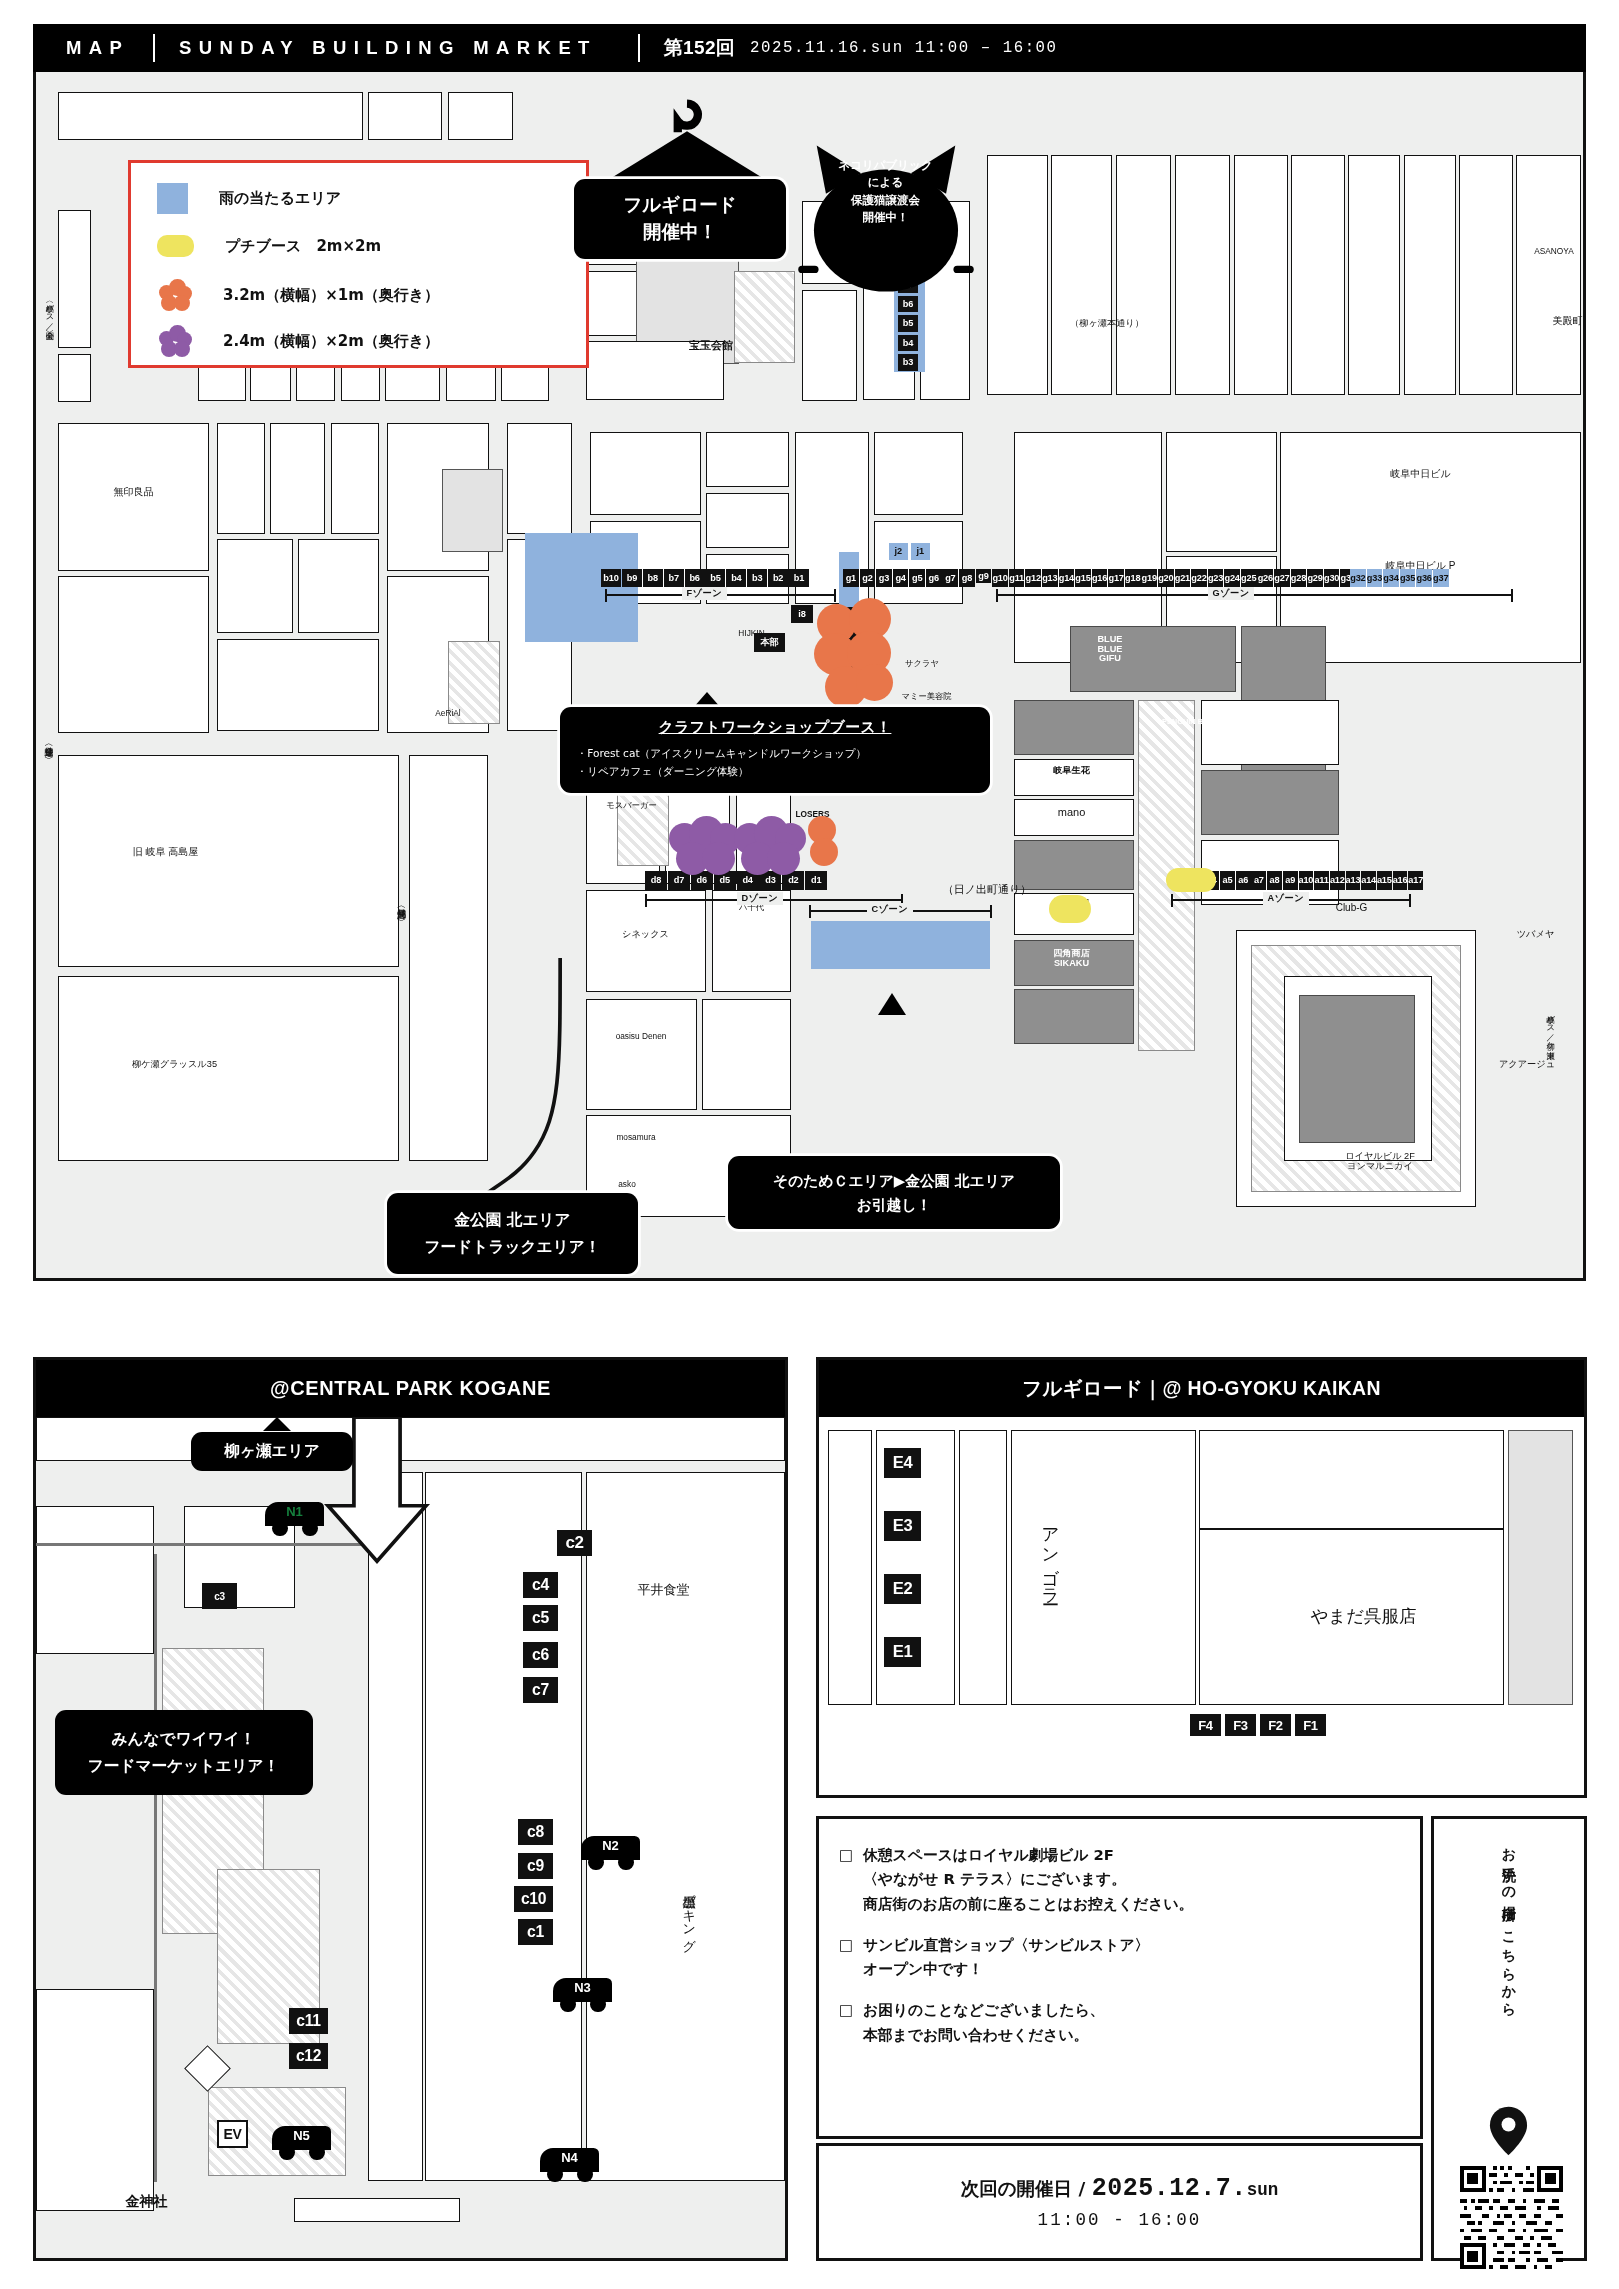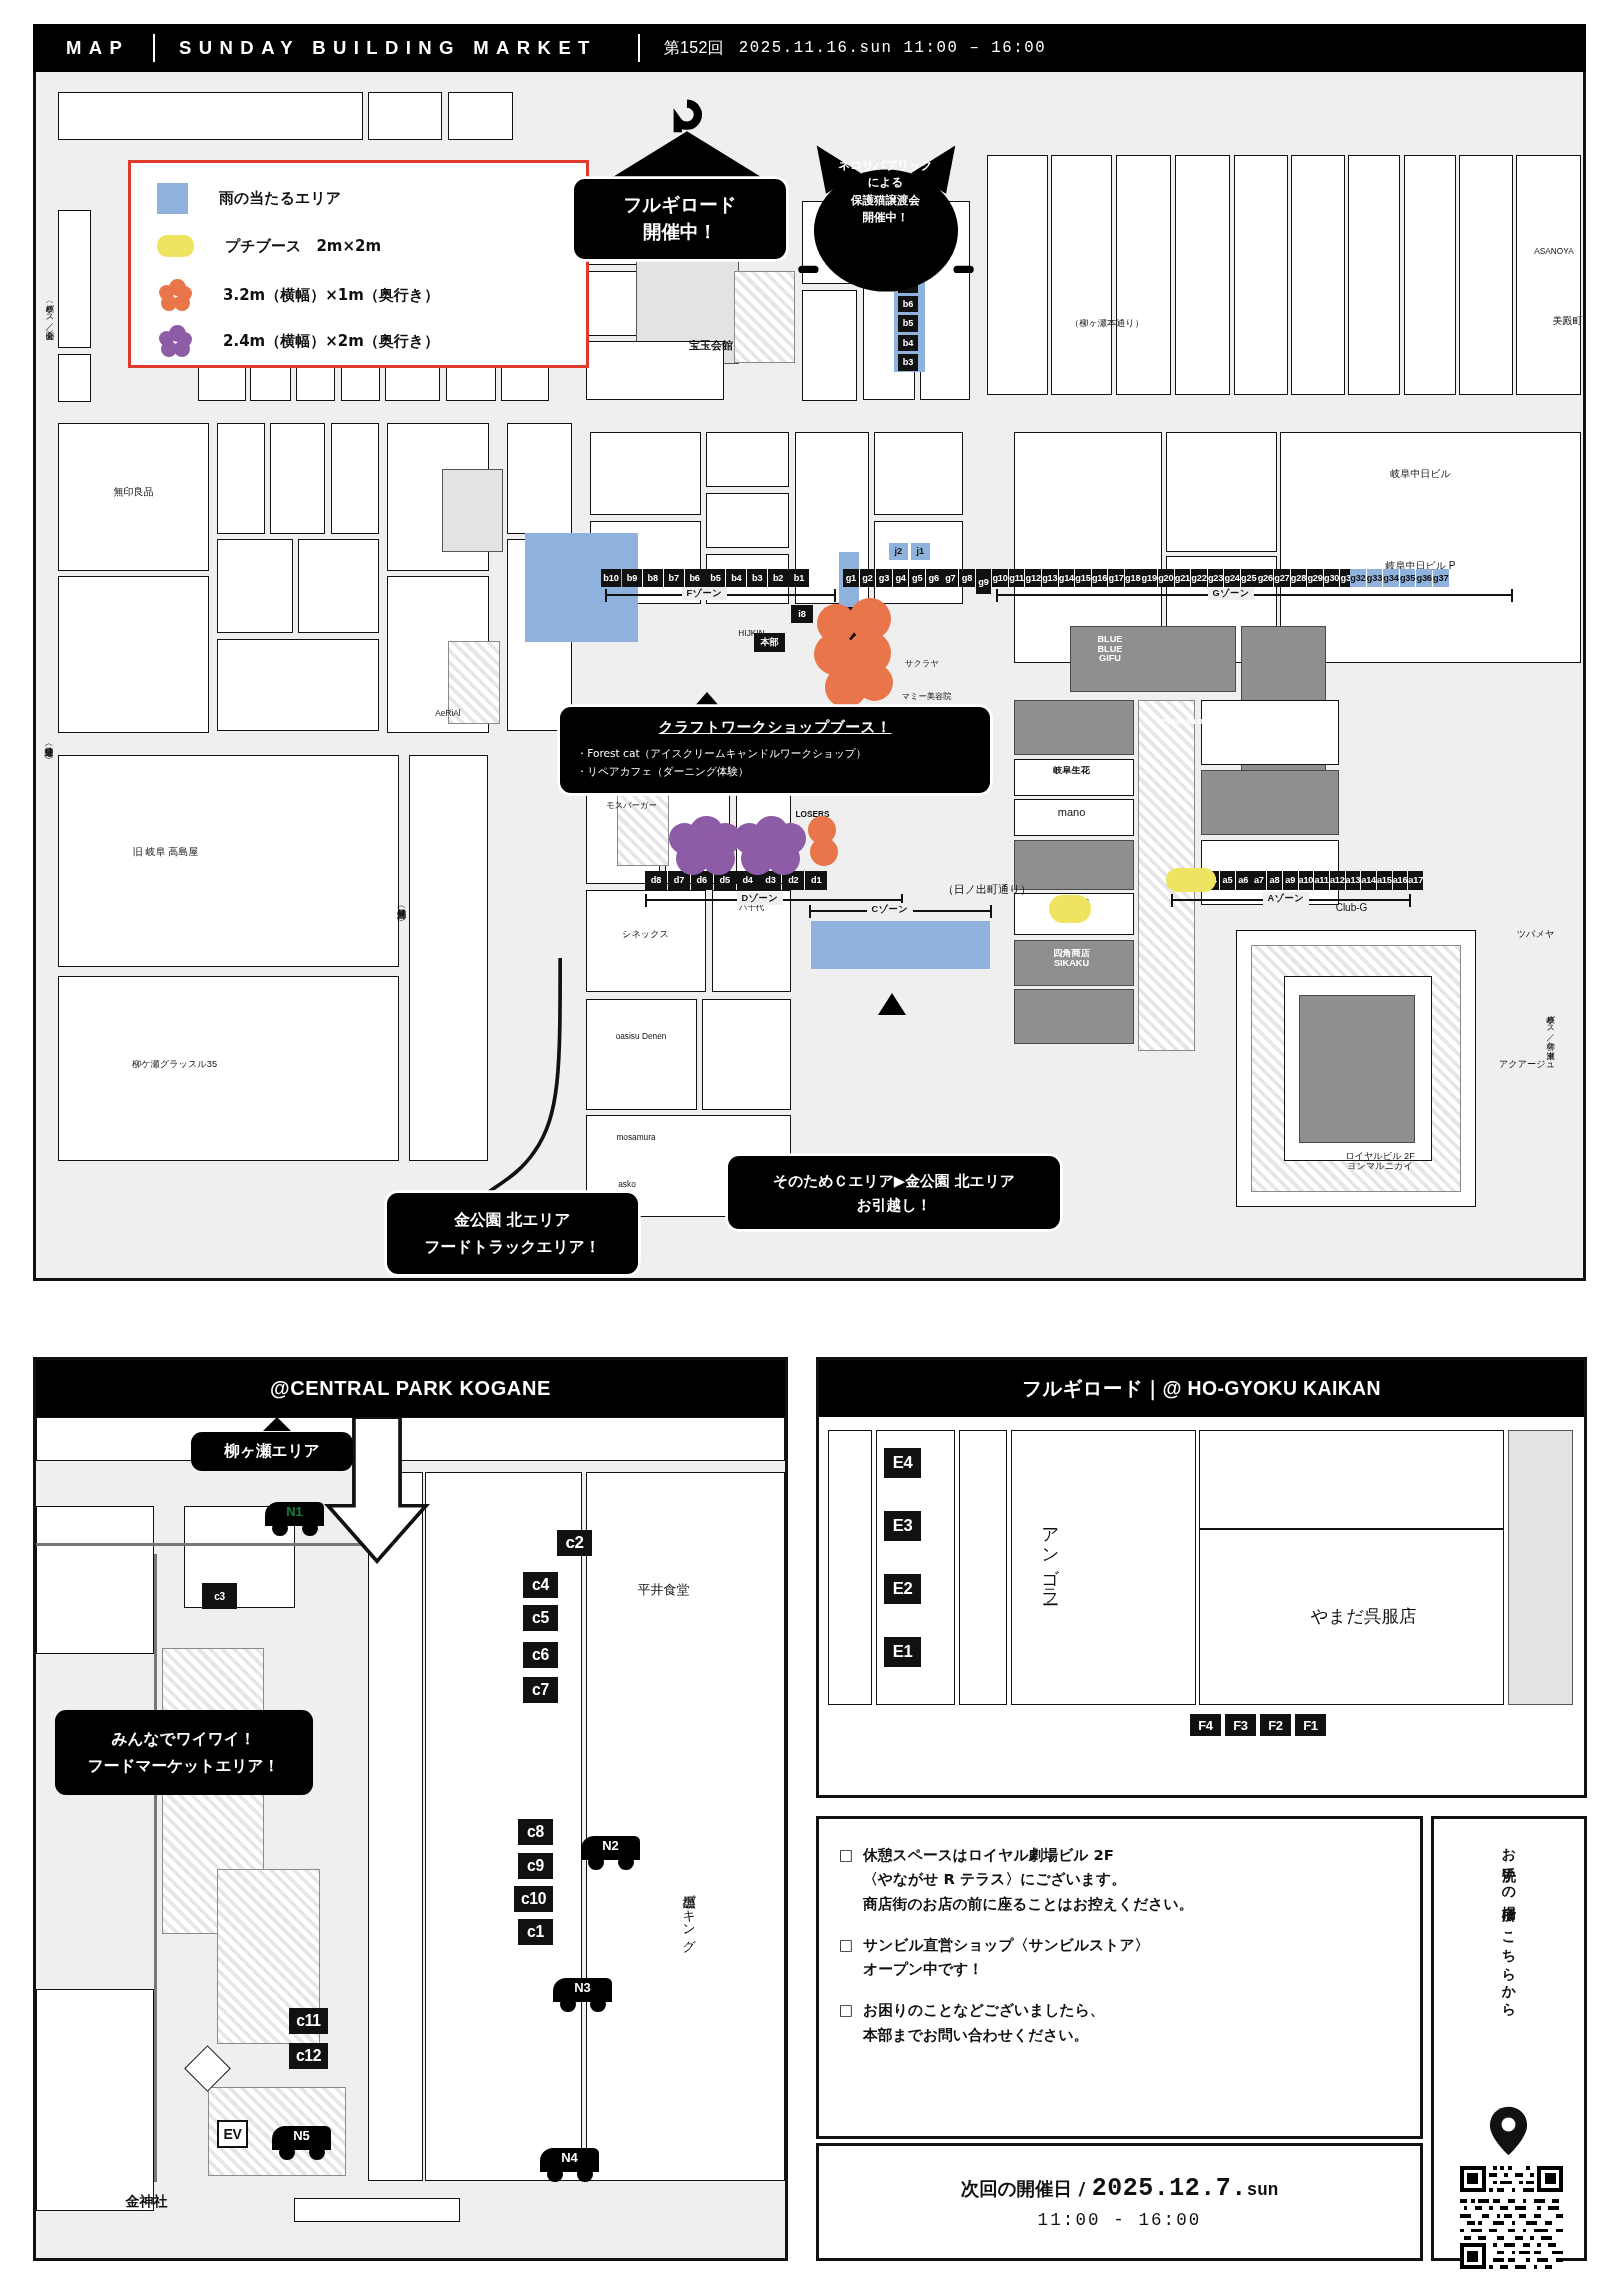--- a/index.html
+++ b/index.html
@@ -24,21 +24,21 @@
   .vtxt { writing-mode:vertical-rl; }
 
   
   #topbar {
     position:absolute; left:33px; top:24px; width:1553px; height:48px;
     background:#000; color:#fff; display:flex; align-items:center;
   }
   #topbar .t1 { margin-left:33px; font-size:18.5px; letter-spacing:.40em; font-weight:700; }
   #topbar .sep { margin:0 24px; width:1.8px; height:28px; background:#fff; }
   #topbar .t2 { font-size:18.5px; letter-spacing:.40em; font-weight:700; }
-  #topbar .t3 { font-size:16px; letter-spacing:.02em; font-weight:400; }
+  #topbar .t3 { font-size:19px; letter-spacing:.02em; font-weight:700; }
   #topbar .t4 { font-size:15.7px; letter-spacing:.10em; font-weight:500;
                 font-family:"Liberation Mono","DejaVu Sans Mono",monospace; margin-left:14.8px;}
 
   
   #topmap {
     position:absolute; left:33px; top:72px; width:1553px; height:1209px;
     background:#eeefee; overflow:hidden; border-left:3.7px solid #111;
     border-right:3.7px solid #111; border-bottom:3.7px solid #111;
   }
 
@@ -338,21 +338,21 @@
     </div>
   <div class="chipstrip" id="strip-g1" style="left:807px; top:497px;">
       <div class="chip " style="width: 15.7px; height: 17.5px; margin-right: 0.9px;">g1</div>
       <div class="chip " style="width: 15.7px; height: 17.5px; margin-right: 0.9px;">g2</div>
       <div class="chip " style="width: 15.7px; height: 17.5px; margin-right: 0.9px;">g3</div>
       <div class="chip " style="width: 15.7px; height: 17.5px; margin-right: 0.9px;">g4</div>
       <div class="chip " style="width: 15.7px; height: 17.5px; margin-right: 0.9px;">g5</div>
       <div class="chip " style="width: 15.7px; height: 17.5px; margin-right: 0.9px;">g6</div>
       <div class="chip " style="width: 15.7px; height: 17.5px; margin-right: 0.9px;">g7</div>
       <div class="chip " style="width: 15.7px; height: 17.5px; margin-right: 0.9px;">g8</div>
-      <div class="chip " style="width: 15.7px; height: 25px; margin-right: 0.9px;">g9</div>
+      <div class="chip " style="width: 15.7px; height: 14px; margin-right: 0.9px;">g9</div>
       <div class="chip " style="width: 15.7px; height: 17.5px; margin-right: 0.9px;">g10</div>
       <div class="chip " style="width: 15.7px; height: 17.5px; margin-right: 0.9px;">g11</div>
       <div class="chip " style="width: 15.7px; height: 17.5px; margin-right: 0.9px;">g12</div>
       <div class="chip " style="width: 15.7px; height: 17.5px; margin-right: 0.9px;">g13</div>
       <div class="chip " style="width: 15.7px; height: 17.5px; margin-right: 0.9px;">g14</div>
       <div class="chip " style="width: 15.7px; height: 17.5px; margin-right: 0.9px;">g15</div>
       <div class="chip " style="width: 15.7px; height: 17.5px; margin-right: 0.9px;">g16</div>
       <div class="chip " style="width: 15.7px; height: 17.5px; margin-right: 0.9px;">g17</div>
       <div class="chip " style="width: 15.7px; height: 17.5px; margin-right: 0.9px;">g18</div>
       <div class="chip " style="width: 15.7px; height: 17.5px; margin-right: 0.9px;">g19</div>

